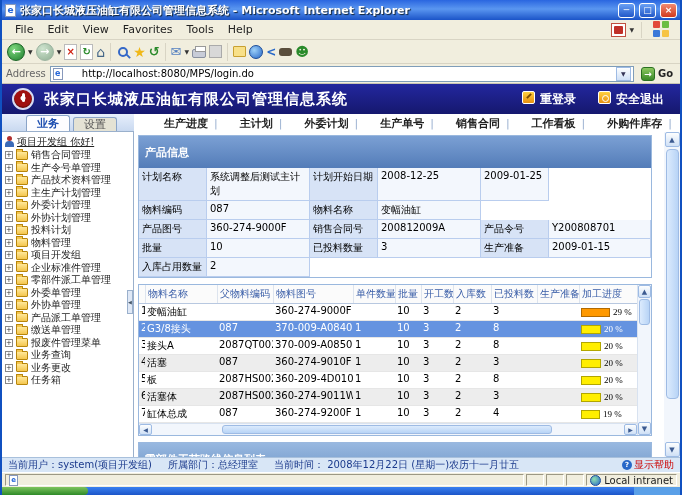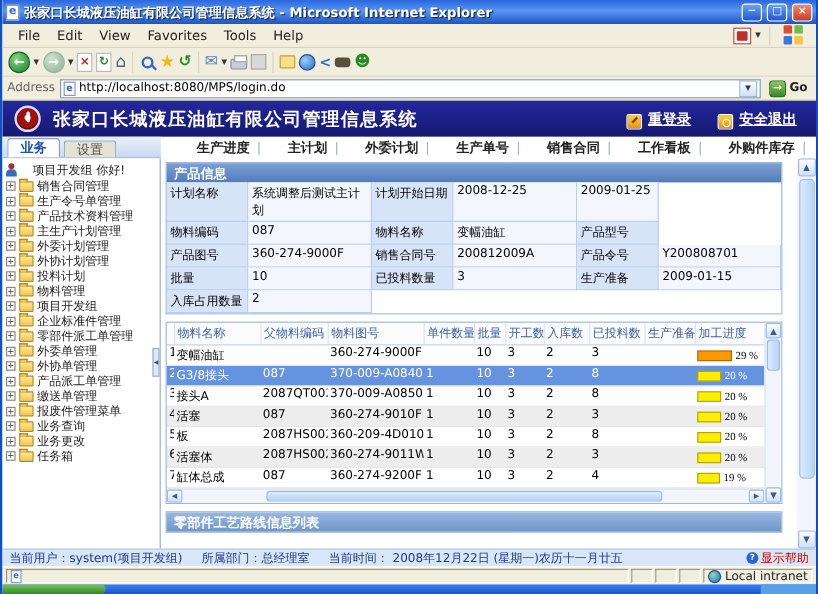--- a/index.html
+++ b/index.html
@@ -49,74 +49,74 @@
   .ic-globe{width:14px;height:14px;border-radius:50%;background:radial-gradient(circle at 35% 35%,#9cd0f8,#2868c8);border:1px solid #1c4c98;}
   .ic-msn{color:#2868c8;font-weight:bold;font-size:12px;}
   .ic-binoc{width:13px;height:8px;background:#5a4e3c;border-radius:3px;}
   .ic-msgr{color:#2a8a2a;font-size:13px;}
   .tsep{width:1px;height:18px;background:#d8d4c4;margin:0 2px;}
   .addressbar{height:20px;background:#f1eede;display:flex;align-items:center;font-size:10px;gap:4px;
     padding:0 4px;border-bottom:1px solid #c8c4b4;color:#666;}
   .addr-input{flex:1;height:16px;background:#fff;border:1px solid #7f9db9;display:flex;align-items:center;
     padding:0 2px;font-size:10px;gap:3px;color:#000;}
   .addr-input .docicon{height:12px;width:10px;line-height:10px;font-size:8px;}
-  .addrurl{flex:1;white-space:nowrap;overflow:hidden;}
+  .addrurl{flex:1;white-space:nowrap;overflow:hidden;margin-left:16px;}
   .addrcaret{width:15px;height:14px;background:linear-gradient(180deg,#fdfefe,#cfe0f6);border:1px solid #9ebbe4;
     display:flex;align-items:center;justify-content:center;font-size:6px;color:#335;}
   .gobtn{display:flex;align-items:center;gap:3px;font-size:10px;font-weight:bold;color:#222;padding:0 3px;}
   .goico{width:14px;height:14px;background:linear-gradient(180deg,#8cc860,#3a8a28);border-radius:3px;color:#fff;
     font-size:9px;display:flex;align-items:center;justify-content:center;font-weight:bold;border:1px solid #2a7020;}
   
   .appheader{height:30px;background:linear-gradient(180deg,#23279e,#15186e);display:flex;align-items:center;
     color:#fff;padding:0 10px;gap:10px;}
   .applogo{width:22px;height:22px;border-radius:50%;background:radial-gradient(circle at 50% 45%,#fff 0 2px,#a01010 3px 8px,#6e0a0a 9px);border:2px solid #d8dcf4;position:relative;flex:0 0 auto;}
   .applogo::after{content:"";position:absolute;left:8px;top:3px;width:3px;height:9px;background:#fff;border-radius:2px;}
   .apptitle{font-size:15px;font-weight:bold;letter-spacing:1px;white-space:nowrap;}
   .hdr-right{margin-left:auto;display:flex;align-items:center;gap:22px;padding-right:6px;}
-  .hbtn{display:flex;align-items:flex-end;gap:5px;font-size:12px;font-weight:bold;color:#fff;cursor:pointer;text-decoration:underline;}
+  .hbtn{display:flex;align-items:flex-start;gap:5px;font-size:12px;font-weight:bold;color:#fff;cursor:pointer;}
   .hicon{width:13px;height:13px;background:linear-gradient(180deg,#ffd040,#e89010);border:1px solid #fff;border-radius:2px;position:relative;}
   .hicon.pwr::after{content:"";position:absolute;left:3px;top:3px;width:5px;height:5px;border:1.5px solid #fff;border-radius:50%;}
   .hicon.pen::after{content:"";position:absolute;left:3px;top:3px;width:6px;height:2px;background:#7a4a00;transform:rotate(-45deg);}
   
   .tabrow{height:18px;display:flex;background:#fff;}
   .tabarea{width:132px;background:linear-gradient(180deg,#e7effc,#c9d9f0);display:flex;align-items:flex-end;
     padding-left:4px;gap:3px;border-bottom:1px solid #9ab0cc;flex:0 0 auto;}
   .tab{height:16px;padding:0 10px;font-size:11px;font-weight:bold;display:flex;align-items:center;
     border:1px solid #8aa4c8;border-bottom:none;border-radius:3px 3px 0 0;}
-  .tab.active{background:#fdfdff;color:#1d4eb0;}
+  .tab.active{background:#fdfdff;color:#1d4eb0;margin-left:20px;}
   .tab.inactive{background:#e4e2d4;color:#555;height:14px;font-weight:normal;}
   .navarea{flex:1;display:flex;align-items:center;font-size:11px;font-weight:bold;color:#222;padding-left:8px;}
   .navitem{padding:0 6px;white-space:nowrap;cursor:pointer;margin-left:16px;}
   .navsep{color:#9ab0d0;font-weight:normal;}
   .badge-new{color:#e00000;margin-left:4px;}
   .badge-rej{color:#f09000;margin-left:6px;}
   
   .bodyrow{display:flex;height:325px;}
   .sidebar{width:132px;border-right:1px solid #9ab0cc;background:#fff;font-size:10px;color:#222;
     padding-top:2px;position:relative;flex:0 0 auto;}
-  .greet{display:flex;align-items:center;gap:13px;height:15px;padding-left:3px;white-space:nowrap;}
+  .greet{display:flex;align-items:center;gap:3px;height:15px;padding-left:3px;white-space:nowrap;text-decoration:underline;}
   .usericon{width:9px;height:11px;position:relative;flex:0 0 auto;}
   .usericon::before{content:"";position:absolute;left:2px;top:0;width:5px;height:5px;border-radius:50%;background:#b03030;}
   .usericon::after{content:"";position:absolute;left:0;top:5px;width:9px;height:6px;border-radius:4px 4px 0 0;background:#3a6ab8;}
   .titem{display:flex;align-items:center;gap:3px;height:12.5px;padding-left:3px;white-space:nowrap;cursor:pointer;}
   .plus{width:8px;height:8px;border:1px solid #888;background:#fff;font-size:7px;line-height:6px;text-align:center;color:#333;flex:0 0 auto;}
   .folder{width:12px;height:9px;background:linear-gradient(180deg,#ffe89a,#f4c64e);border:1px solid #b8860b;border-radius:1px;position:relative;flex:0 0 auto;}
   .folder::before{content:"";position:absolute;top:-3px;left:-1px;width:5px;height:2px;background:#f4c64e;border:1px solid #b8860b;border-bottom:none;}
   .collapse{position:absolute;right:0;top:158px;width:6px;height:24px;background:#dfe8f6;border:1px solid #9ab0cc;
     font-size:5px;color:#456;display:flex;align-items:center;justify-content:center;}
   .main{flex:1;background:#fff;padding:3px 2px 0 4px;overflow:hidden;}
   
   .vscroll{width:16px;background:#f2f6fc;display:flex;flex-direction:column;align-items:center;flex:0 0 auto;}
   .sbtn{width:15px;height:15px;background:linear-gradient(180deg,#fdfefe,#cfe0f6);border:1px solid #9ebbe4;border-radius:2px;
     font-size:7px;color:#3c5a90;display:flex;align-items:center;justify-content:center;flex:0 0 auto;}
   .sthumb{width:13px;height:250px;border:1px solid #9ebbe4;background:linear-gradient(90deg,#dcebfd,#b8d4f6);border-radius:4px;margin-top:2px;}
   .strack{flex:1;}
   
   .panel{width:514px;border:1px solid #9ab8de;margin-bottom:6px;background:#fff;}
-  .phead{height:16px;background:linear-gradient(180deg,#7ba0d4,#537cb8);color:#fff;font-weight:bold;font-size:11px;
+  .phead{height:32px;background:linear-gradient(180deg,#7ba0d4,#537cb8);color:#fff;font-weight:bold;font-size:11px;
     display:flex;align-items:center;padding-left:6px;}
   .panel3 .phead{background:linear-gradient(180deg,#98b8e0,#6f97c8);}
   
   .irow{display:grid;grid-template-columns:68px 103px 68px 103px 68px 102px;}
   .ilabel{background:#d7e3f6;padding:2px 3px;font-size:10px;border-right:1px solid #b9cdee;border-bottom:1px solid #b9cdee;}
   .ival{background:#f3f7fd;padding:2px 3px;font-size:10px;border-right:1px solid #b9cdee;border-bottom:1px solid #b9cdee;word-break:break-all;}
   .ifill{background:#fff;grid-column:3/7;}
   
   .thead{display:grid;background:#fbfbfb;color:#3a5ea8;font-size:10px;border-bottom:1px solid #b8c8e0;}
   .thead span{padding:2px 2px;border-left:1px solid #dde4ee;white-space:nowrap;overflow:hidden;}
@@ -402,21 +402,20 @@
             <span class="ival">系统调整后测试主计划</span>
           <span class="ilabel">计划开始日期</span>
             <span class="ival">2008-12-25</span>
             <span class="ival">2009-01-25</span>
         </div>
         <div class="irow">
           <span class="ilabel">物料编码</span>
             <span class="ival">087</span>
           <span class="ilabel">物料名称</span>
             <span class="ival">变幅油缸</span>
-          <span class="ilabel">产品型号</span>
         </div>
         <div class="irow">
           <span class="ilabel">产品图号</span>
             <span class="ival">360-274-9000F</span>
           <span class="ilabel">销售合同号</span>
             <span class="ival">200812009A</span>
           <span class="ilabel">产品令号</span>
             <span class="ival">Y200808701</span>
         </div>
         <div class="irow">

